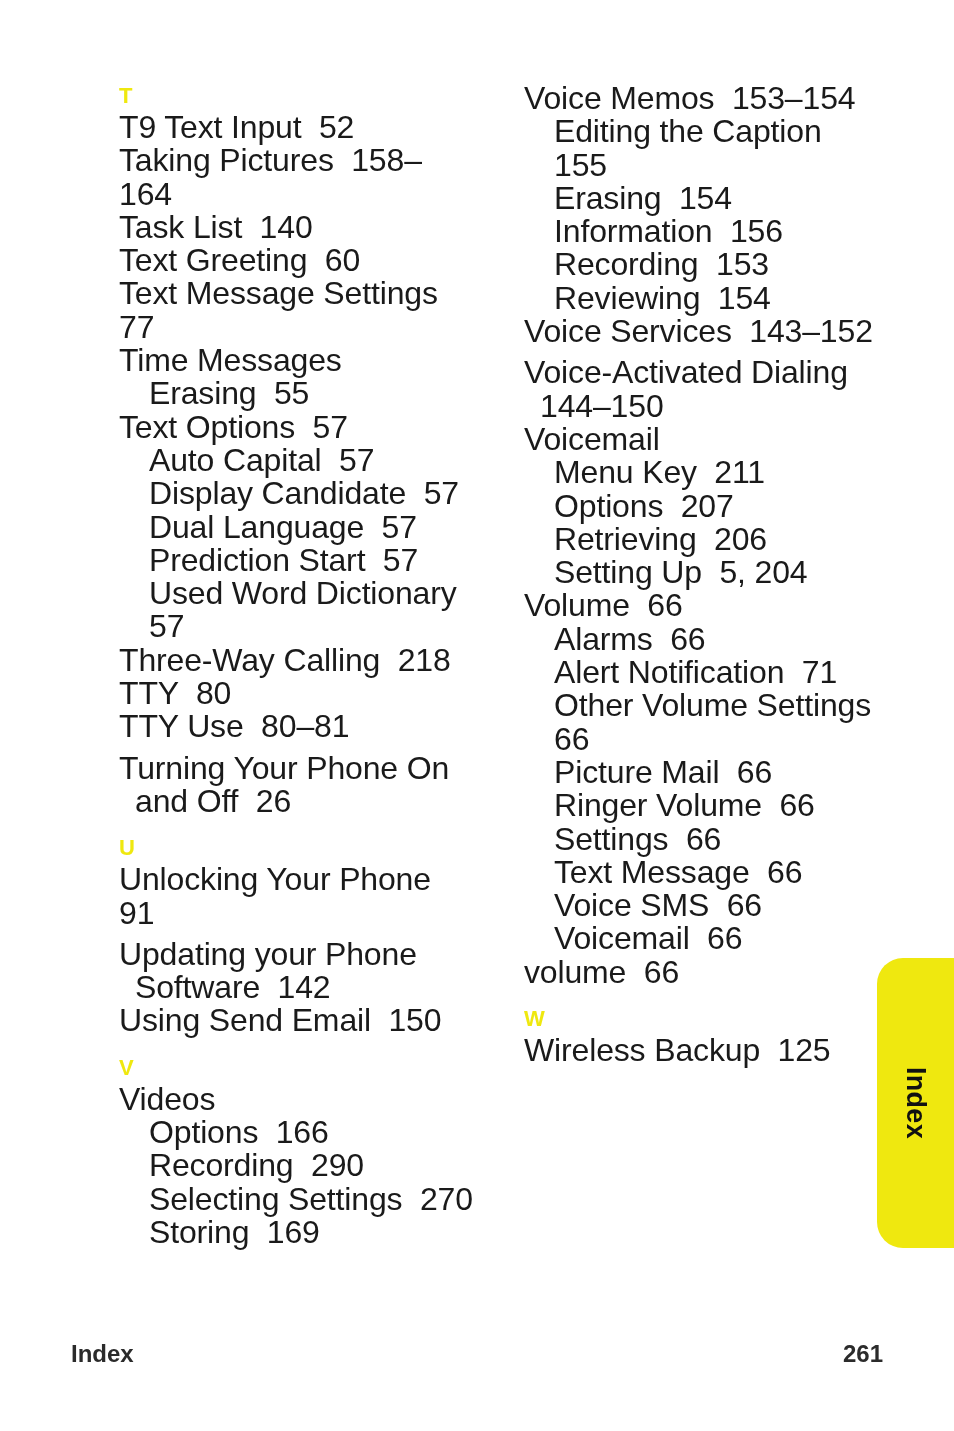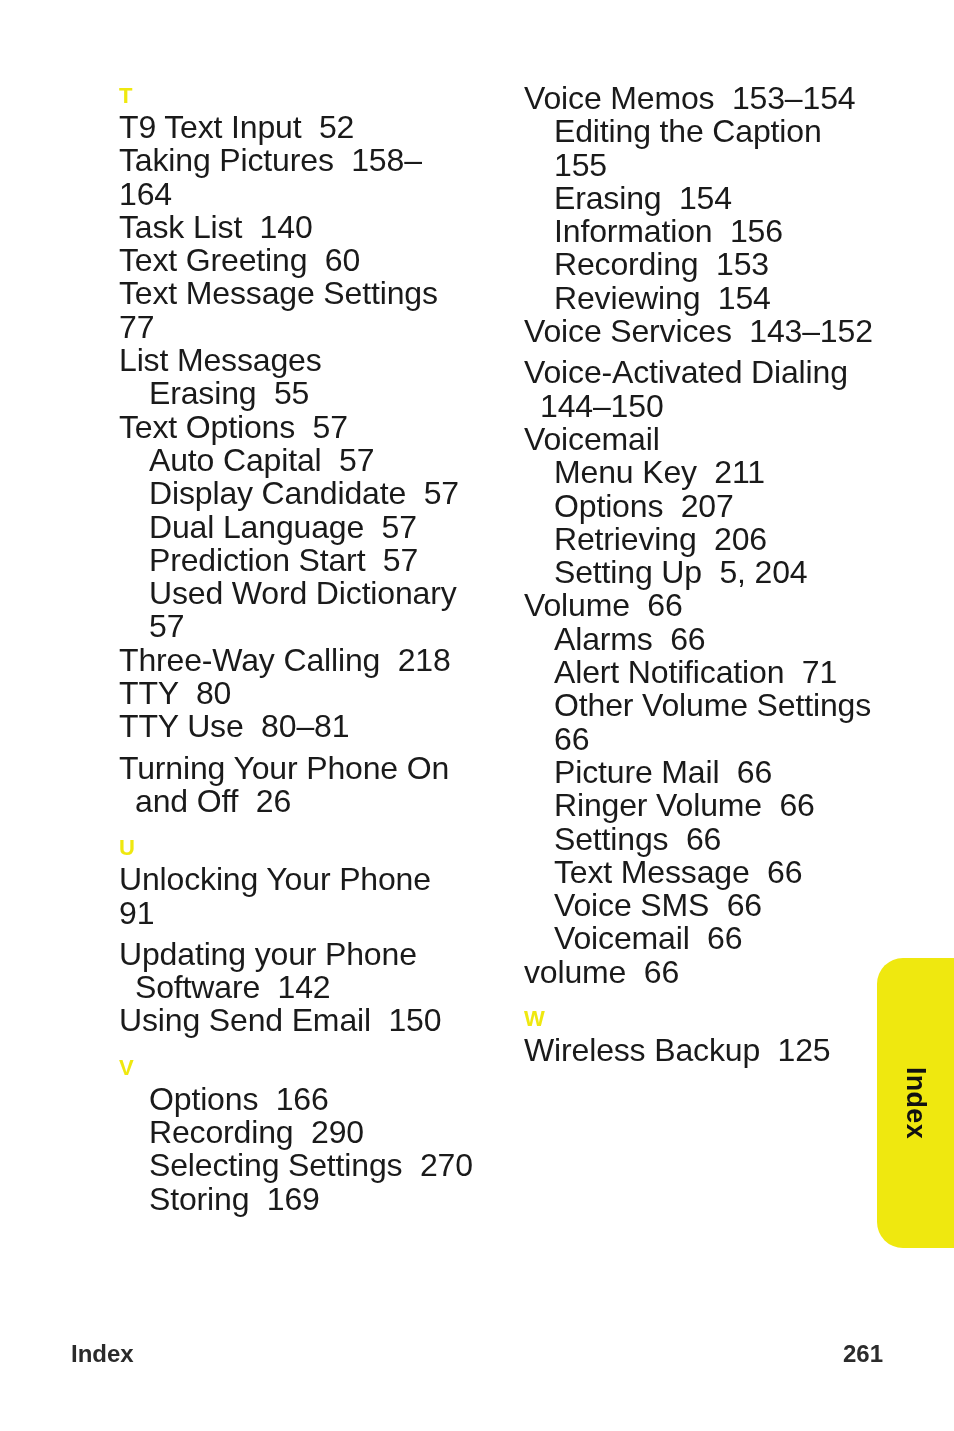--- a/index.html
+++ b/index.html
@@ -104,37 +104,38 @@
 <body>
 
 <div id="index-body">
   <div class="column" id="column-left">
       <div class="letter-heading">T</div>
       <div class="entry level-1">T9 Text Input  52</div>
       <div class="entry level-1">Taking Pictures  158–164</div>
       <div class="entry level-1">Task List  140</div>
       <div class="entry level-1">Text Greeting  60</div>
       <div class="entry level-1">Text Message Settings  77</div>
-      <div class="entry level-1">List Messages</div>
+      <div class="entry level-1">Time Messages</div>
       <div class="entry level-2">Erasing  55</div>
       <div class="entry level-1">Text Options  57</div>
       <div class="entry level-2">Auto Capital  57</div>
       <div class="entry level-2">Display Candidate  57</div>
       <div class="entry level-2">Dual Language  57</div>
       <div class="entry level-2">Prediction Start  57</div>
       <div class="entry level-2">Used Word Dictionary  57</div>
       <div class="entry level-1">Three-Way Calling  218</div>
       <div class="entry level-1">TTY  80</div>
       <div class="entry level-1">TTY Use  80–81</div>
       <div class="entry level-1 wrap">Turning Your Phone On and Off  26</div>
       <div class="letter-heading">U</div>
       <div class="entry level-1">Unlocking Your Phone  91</div>
       <div class="entry level-1 wrap">Updating your Phone Software  142</div>
       <div class="entry level-1">Using Send Email  150</div>
       <div class="letter-heading">V</div>
+      <div class="entry level-1">Videos</div>
       <div class="entry level-2">Options  166</div>
       <div class="entry level-2">Recording  290</div>
       <div class="entry level-2">Selecting Settings  270</div>
       <div class="entry level-2">Storing  169</div>
     </div>
   <div class="column" id="column-right">
       <div class="entry level-1">Voice Memos  153–154</div>
       <div class="entry level-2">Editing the Caption  155</div>
       <div class="entry level-2">Erasing  154</div>
       <div class="entry level-2">Information  156</div>

